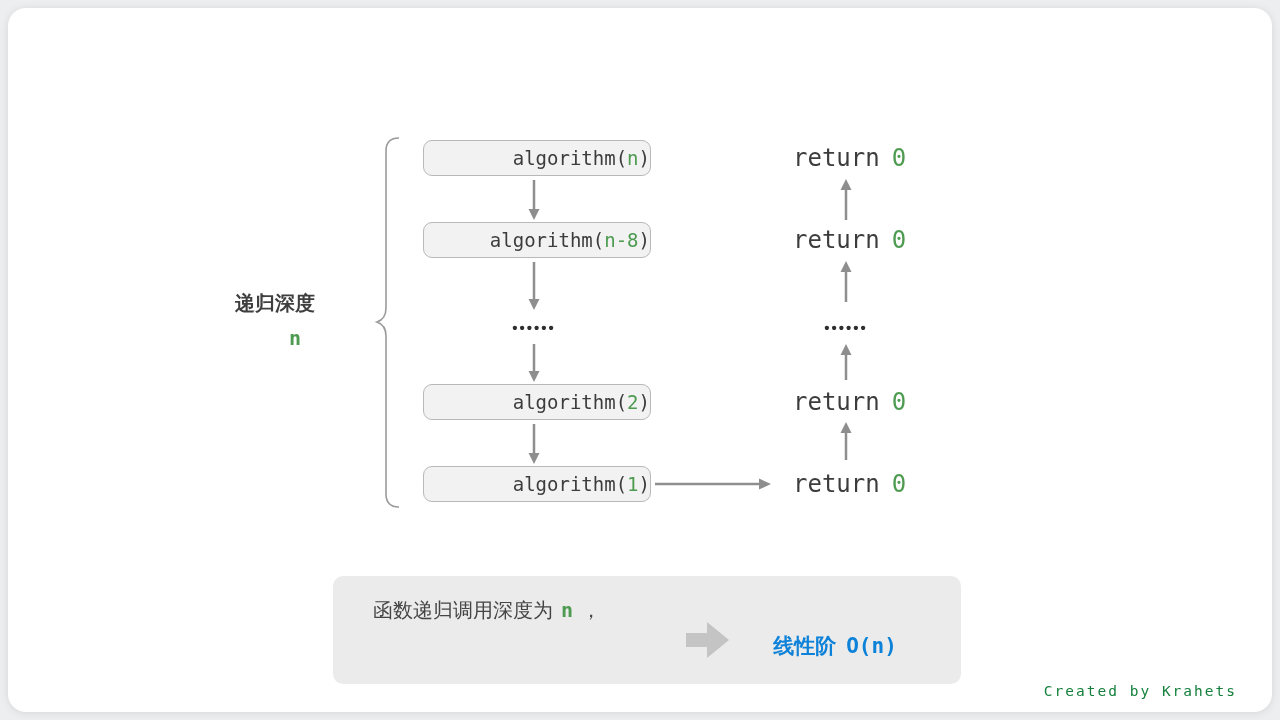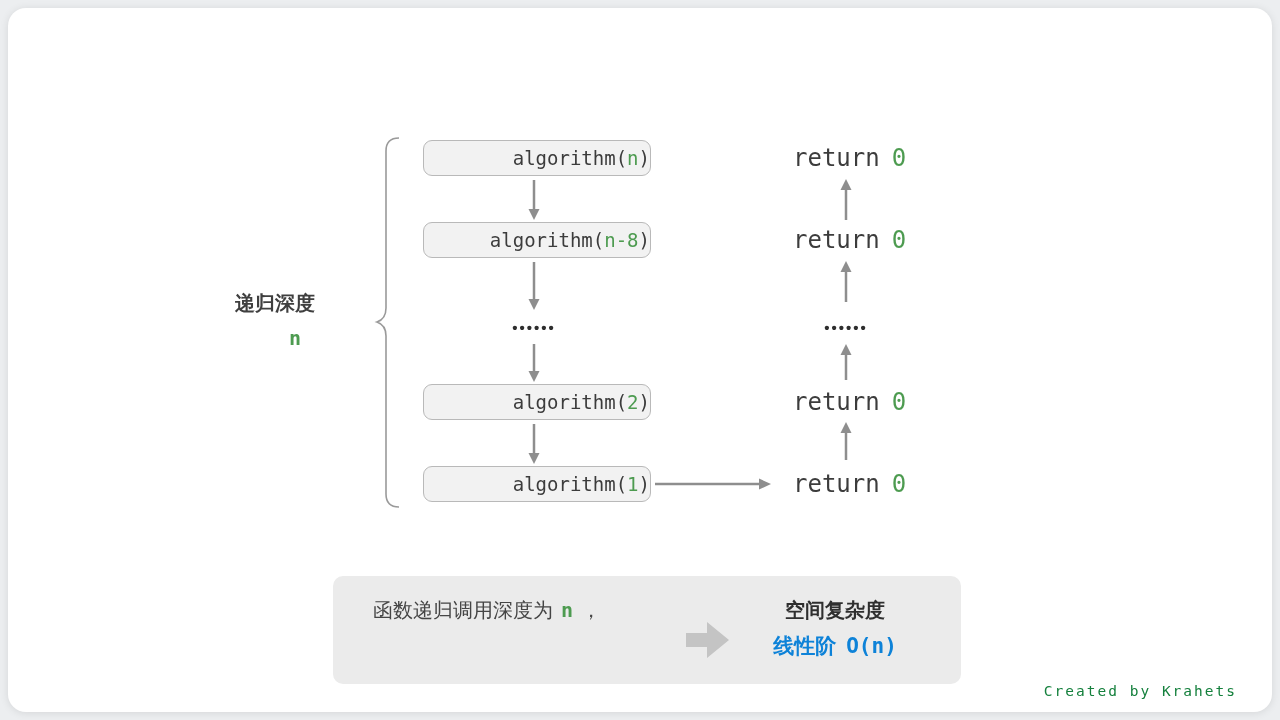--- a/index.html
+++ b/index.html
@@ -179,21 +179,20 @@
   </div>
 
 
   <div class="summary">
     <div class="sline sline1">
       <span>函数递归调用深度为</span><span class="mono green gpad">n</span><span>，</span>
     </div>
     <svg class="block-arrow" width="44" height="38" viewBox="0 0 44 38">
       <polygon points="0,12 21,12 21,1 43,19 21,37 21,26 0,26" fill="#c4c4c4"></polygon>
     </svg>
-    <div class="stitle">空间复杂度</div>
     <div class="sresult">
       <span>线性阶</span><span class="mono sresult-o">O(n)</span>
     </div>
   </div>
 
   <div class="watermark mono">Created by Krahets</div>
 
 </div>
 
 </body></html>

